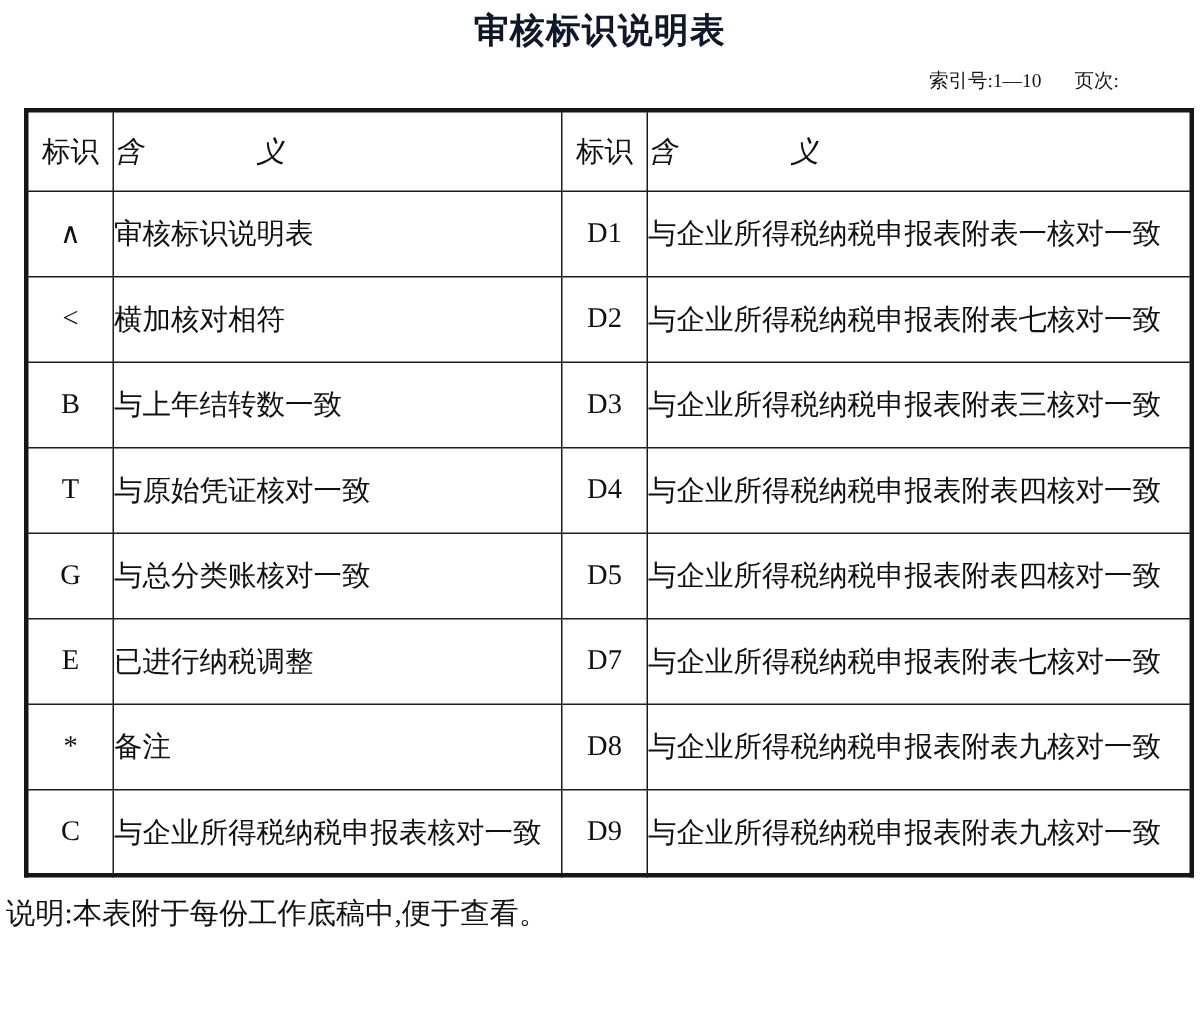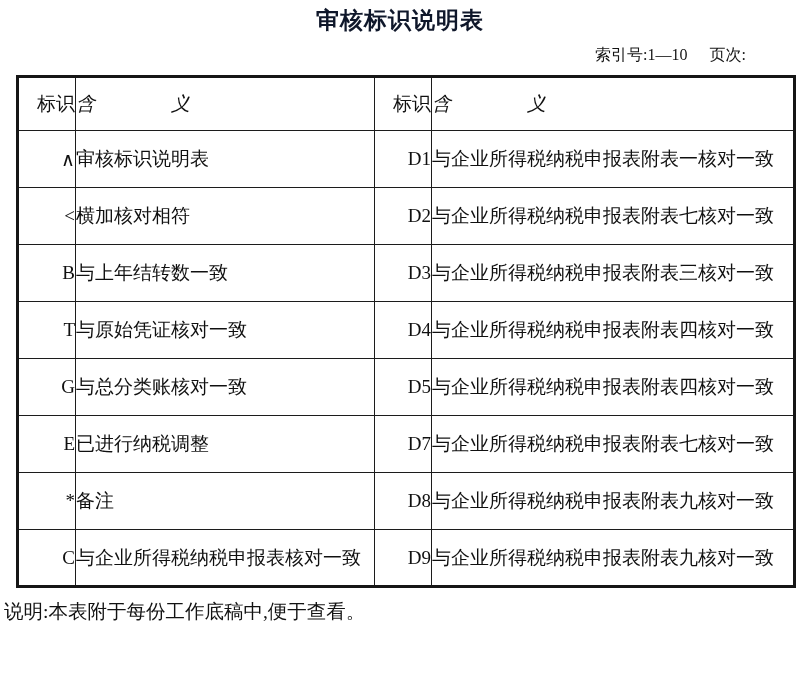--- a/index.html
+++ b/index.html
@@ -24,21 +24,21 @@
     font-family: "Liberation Sans", "DejaVu Sans", sans-serif;
     font-weight: 700;
     font-size: 23px;
     letter-spacing: 1px;
     color: #0f172a;
   }
   .index-line {
     margin-top: 9px;
     padding-right: 54px;
     text-align: right;
-    font-size: 16px;
+    font-size: 13px;
     color: #141414;
     white-space: nowrap;
   }
   .index-line .seg-gap {
     display: inline-block;
     width: 22px;
   }
   table.mark-table {
     margin-left: 16px;
     margin-top: 9px;
@@ -53,21 +53,21 @@
     font-weight: normal;
     color: #101010;
     vertical-align: middle;
     overflow: hidden;
     white-space: nowrap;
     padding: 0;
   }
   tr.header-row { height: 54px; }
   tr.data-row   { height: 57px; }
   td.mark-cell, th.mark-head {
-    text-align: right;
+    text-align: center;
   }
   th.meaning-head {
     text-align: left;
     font-style: italic;
   }
   td.meaning-cell {
     text-align: left;
     padding-left: 11px;
     padding-right: 4px;
   }

